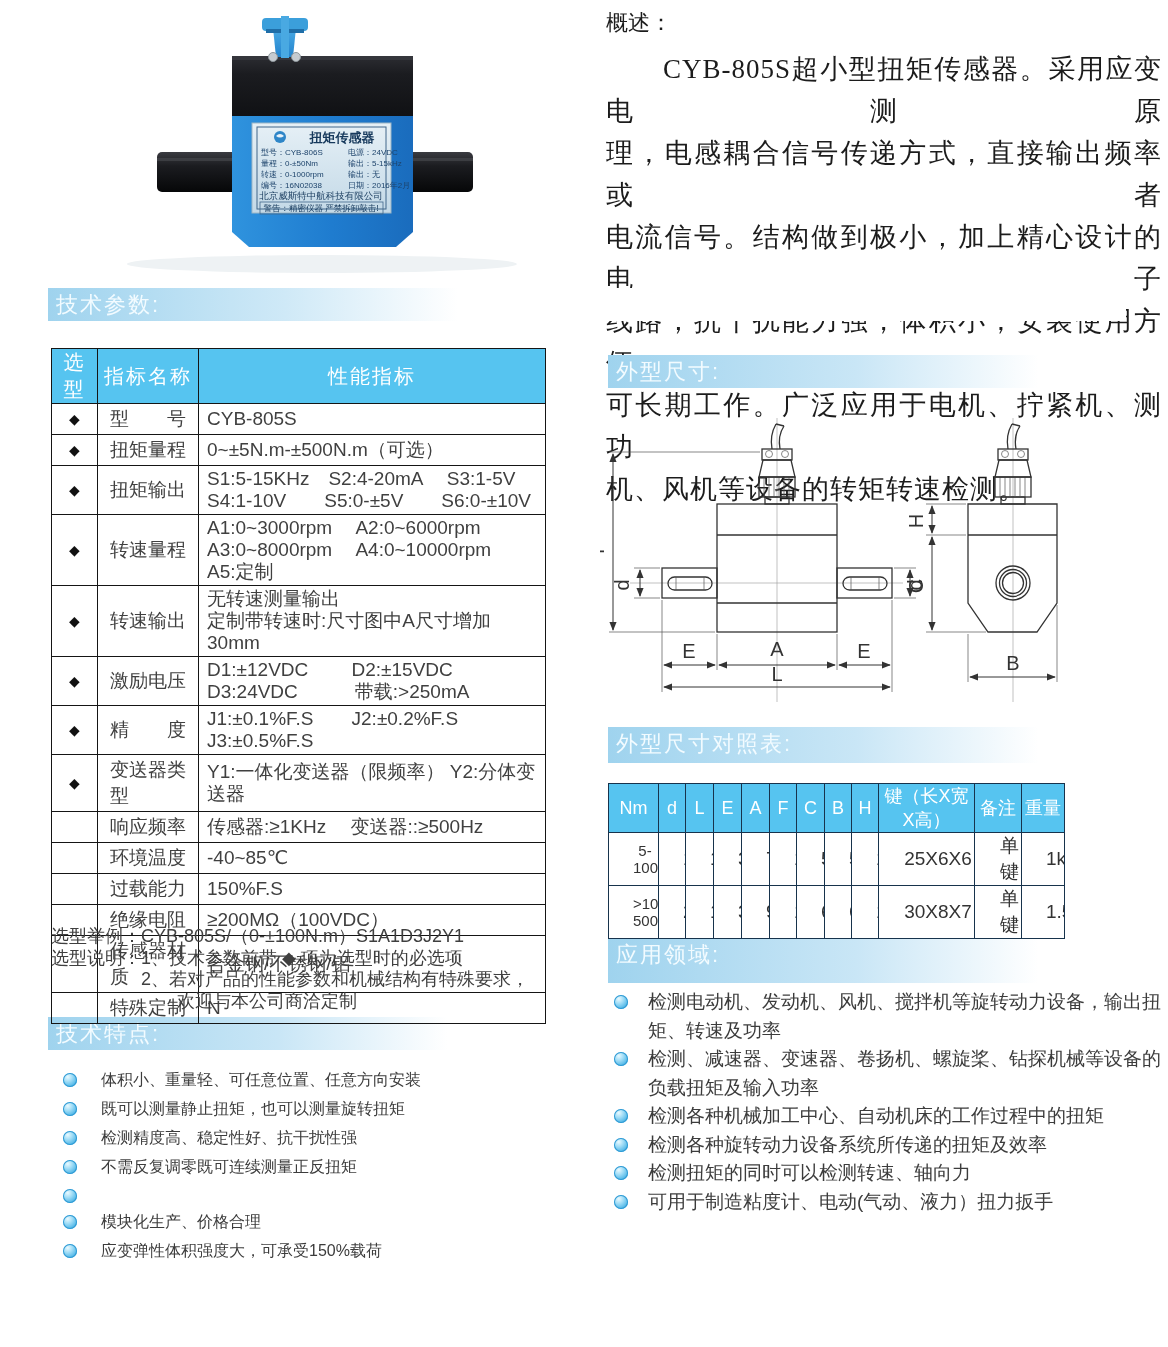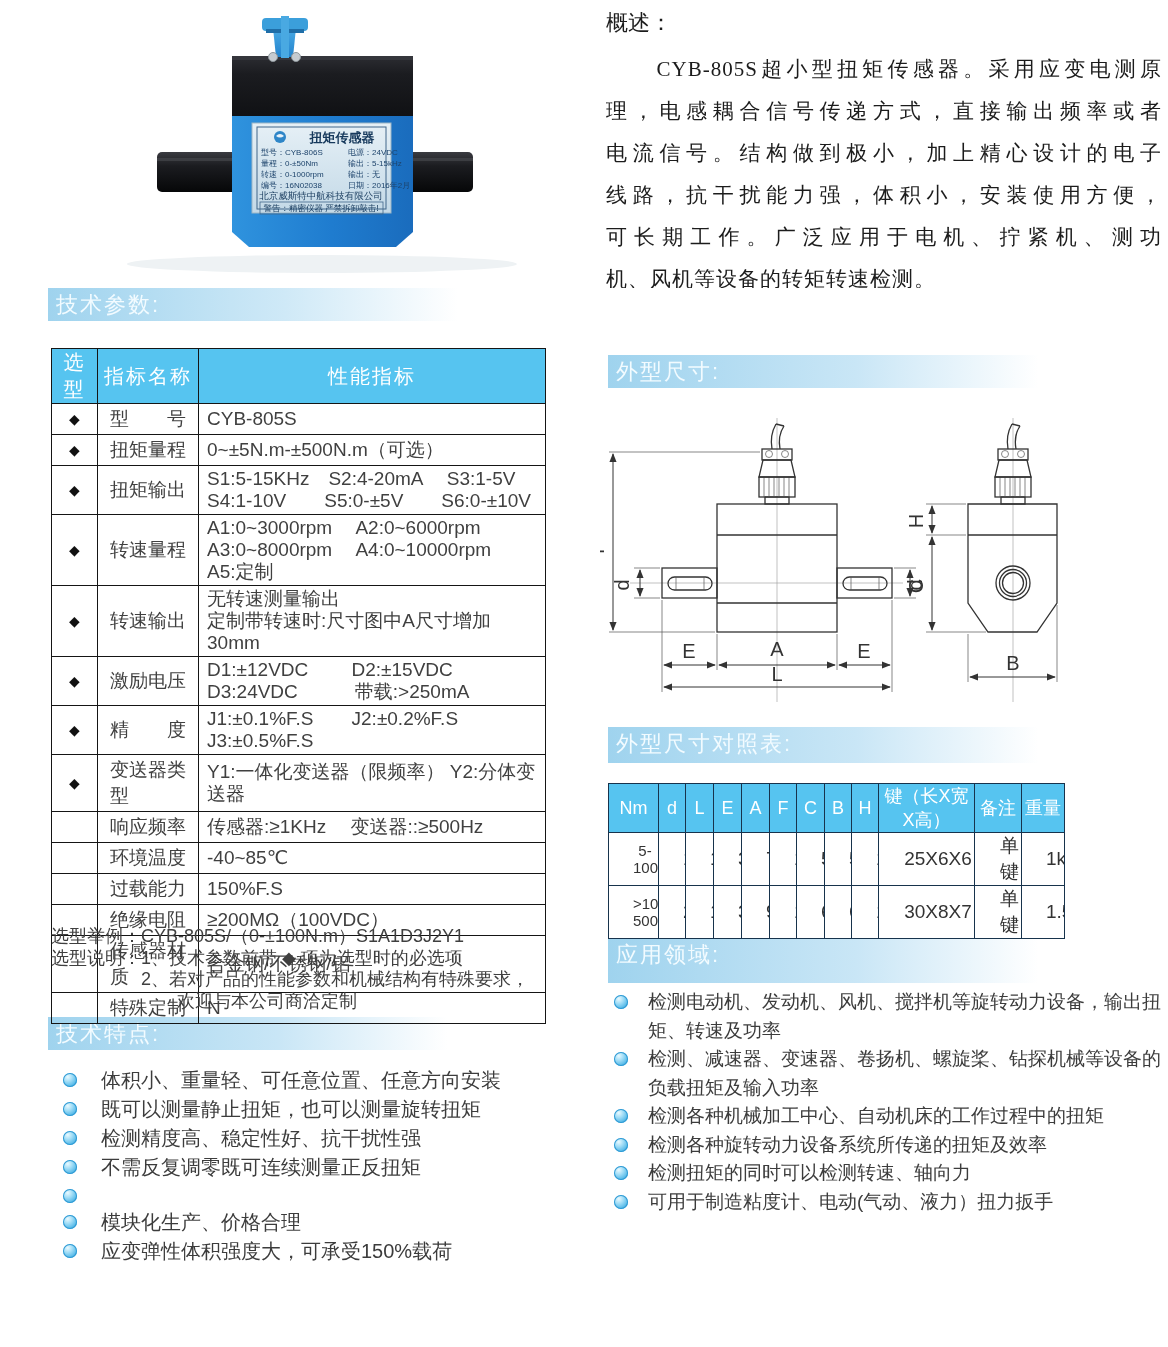--- a/index.html
+++ b/index.html
@@ -6,40 +6,40 @@
   .page{position:relative;width:1168px;height:1347px;background:#ffffff;overflow:hidden;
         font-family:"Liberation Sans","DejaVu Sans",sans-serif;color:#3c3c3c;}
   
   .band{position:absolute;height:33px;}
   .band span{display:block;font-size:22px;line-height:34px;color:#f2fbff;padding-left:8px;letter-spacing:2px;}
   .fade-early{background:linear-gradient(90deg,#9fd3ee 0%,#cfe9f7 22%,#ffffff 38%,#ffffff 100%);}
   .fade-late{background:linear-gradient(90deg,#9fd3ee 0%,#c9e6f6 45%,#ffffff 78%,#ffffff 100%);}
   
   .overview{position:absolute;left:606px;top:8px;width:556px;font-family:"Liberation Serif","DejaVu Serif",serif;color:#1c1c1c;}
   .ov-title{font-size:22px;margin-bottom:10px;}
-  .ov-line{font-size:21px;line-height:42px;text-align:justify;text-align-last:justify;letter-spacing:1px;}
+  .ov-line{font-size:27px;line-height:42px;text-align:justify;text-align-last:justify;letter-spacing:1px;}
   .ov-line.last{text-align-last:left;}
   
   .ptable{position:absolute;left:51px;top:348px;border-collapse:collapse;table-layout:fixed;width:494px;
           font-size:19px;color:#404040;padding-left:7px;}
   .ptable th,.ptable td{border:1.6px solid #151515;padding:2px 8px;}
   .ptable thead th{background:#56c4f0;color:#ffffff;font-weight:normal;font-size:20px;height:33px;letter-spacing:2px;text-align:center;padding:0 4px;}
   .col-sel{width:46px;} .col-name{width:101px;} .col-val{width:347px;}
   td.sel{text-align:center;font-size:14px;color:#111;padding:0;}
   td.pname{text-align:justify;text-align-last:justify;padding:2px 12px;}
   td.pval{white-space:pre-wrap;line-height:22px;}
   
   .selnote{position:absolute;left:51px;top:926px;width:505px;font-size:18px;line-height:21.5px;white-space:pre-wrap;color:#3f3f3f;}
   
   .blist{position:absolute;list-style:none;margin:4px;padding:0;}
   .blist li{display:flex;align-items:flex-start;}
   .dot{flex:0 0 14px;height:14px;border-radius:50%;
        background:radial-gradient(circle at 34% 28%,#eafaff 0%,#9fdcf6 35%,#55b9e8 70%,#2792cd 100%);
        box-shadow:inset 0 0 0 1px #2f9ad4;}
-  .feat-list{left:51px;top:1066px;width:505px;font-size:20px;text-align:right;}
+  .feat-list{left:51px;top:1066px;width:505px;font-size:16px;text-align:right;}
   .feat-list li{line-height:20px;margin-bottom:9px;}
   .feat-list .dot{margin:3px 24px 0 8px;}
   .app-list{left:608px;top:984px;width:556px;font-size:19px;}
   .app-list li{line-height:28.5px;}
   .app-list .dot{margin:7px 20px 0 2px;}
   .app-list .txt{flex:1;}
   
   .dtable{position:absolute;left:608px;top:783px;border-collapse:collapse;table-layout:fixed;width:456px;
           font-size:19px;color:#333;}
   .dtable th,.dtable td{border:1.6px solid #17334c;text-align:center;padding:0 1px;overflow:hidden;}

